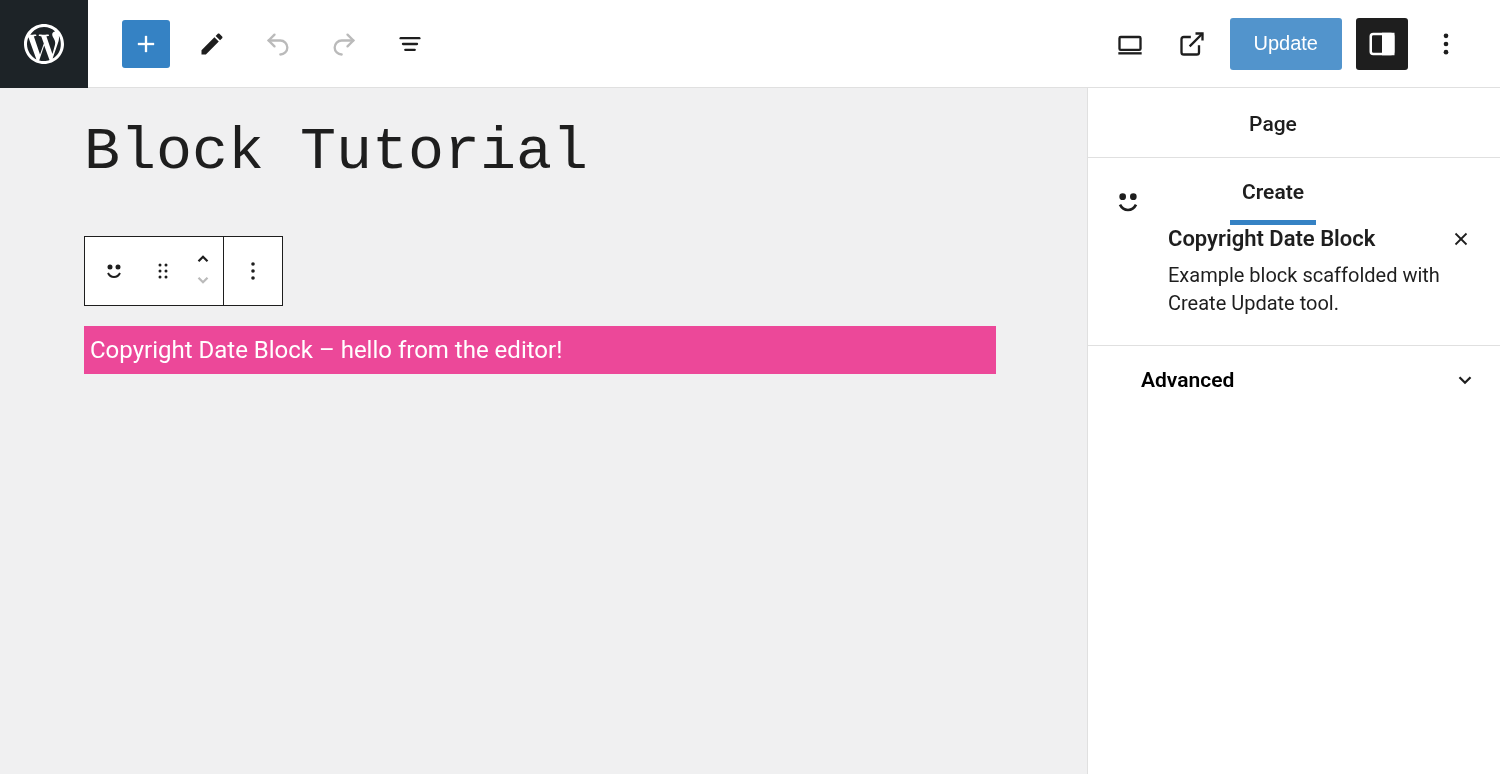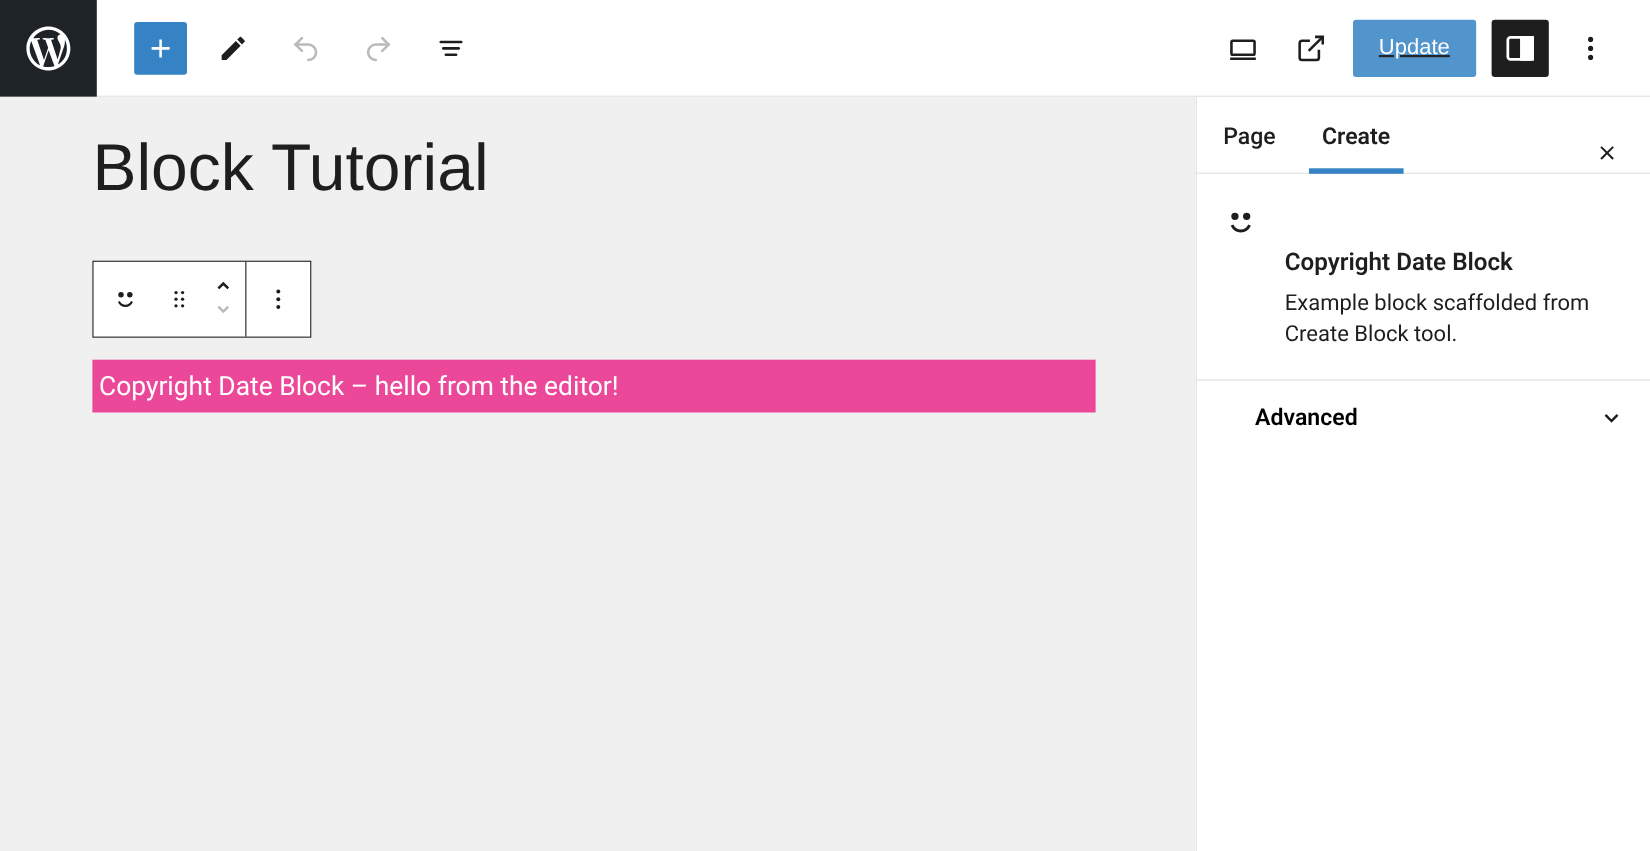--- a/index.html
+++ b/index.html
@@ -52,21 +52,20 @@
     .add-block-btn svg { width: 28px; height: 28px; }
     .icon-btn svg { width: 28px; height: 28px; }
     .icon-disabled { opacity: 0.3; }
 
     .header-right {
       margin-left: auto;
       display: flex;
       align-items: center;
       gap: 14px;
       padding-right: 30px;
-      text-decoration: underline;
     }
     .update-btn {
       background: #3582c4;
       color: #fff;
       border: none;
       height: 52px;
       padding: 0 24px;
       font-size: 20px;
       font-weight: 500;
       border-radius: 3px;
@@ -96,21 +95,21 @@
       flex: 1;
       background: #f0f0f1;
       position: relative;
       padding: 0;
     }
     .canvas-inner {
       background: transparent;
       padding: 30px 0 0 84px;
     }
     .page-title {
-      font-family: Liberation Sans, sans-serif;
+      font-family: Liberation Mono, monospace;
       font-size: 60px;
       font-weight: 400;
       color: #1e1e1e;
       margin-bottom: 50px;
     }
 
     
     .block-toolbar {
       display: inline-flex;
       border: 1px solid #1e1e1e;
@@ -158,25 +157,26 @@
     
     .sidebar {
       width: 413px;
       border-left: 1px solid #e0e0e0;
       background: #fff;
       display: flex;
       flex-direction: column;
     }
     .sidebar-tabs {
       display: flex;
-      align-items: flex-end;
+      align-items: center;
       border-bottom: 1px solid #e0e0e0;
       padding: 0 24px;
       height: 70px;
       position: relative;
+      flex-direction: column;
     }
     .tab {
       font-size: 21px;
       font-weight: 500;
       color: #1e1e1e;
       padding: 24px 0 20px 0;
       margin-right: 42px;
       cursor: pointer;
       position: relative;
     }
@@ -376,21 +376,21 @@
     <div class="block-info">
       <div class="block-info-icon">
         <svg viewBox="0 0 24 24" fill="none" stroke="#1e1e1e" stroke-width="2">
             <circle cx="8" cy="8" r="1.5" fill="#1e1e1e"></circle>
             <circle cx="16" cy="8" r="1.5" fill="#1e1e1e"></circle>
             <path d="M6 14c1.5 3 4 4 6 4s4.5-1 6-4"></path>
           </svg>
       </div>
       <div class="block-info-text">
         <h3>Copyright Date Block</h3>
-        <p>Example block scaffolded from Create Block tool.</p>
+        <p>Example block scaffolded with Create Update tool.</p>
       </div>
     </div>
 
     <div class="panel-row">
       <span>Advanced</span>
       <svg viewBox="0 0 24 24" fill="none" stroke="#1e1e1e" stroke-width="2.5">
           <polyline points="6 9 12 15 18 9"></polyline>
         </svg>
     </div>
   </aside>

